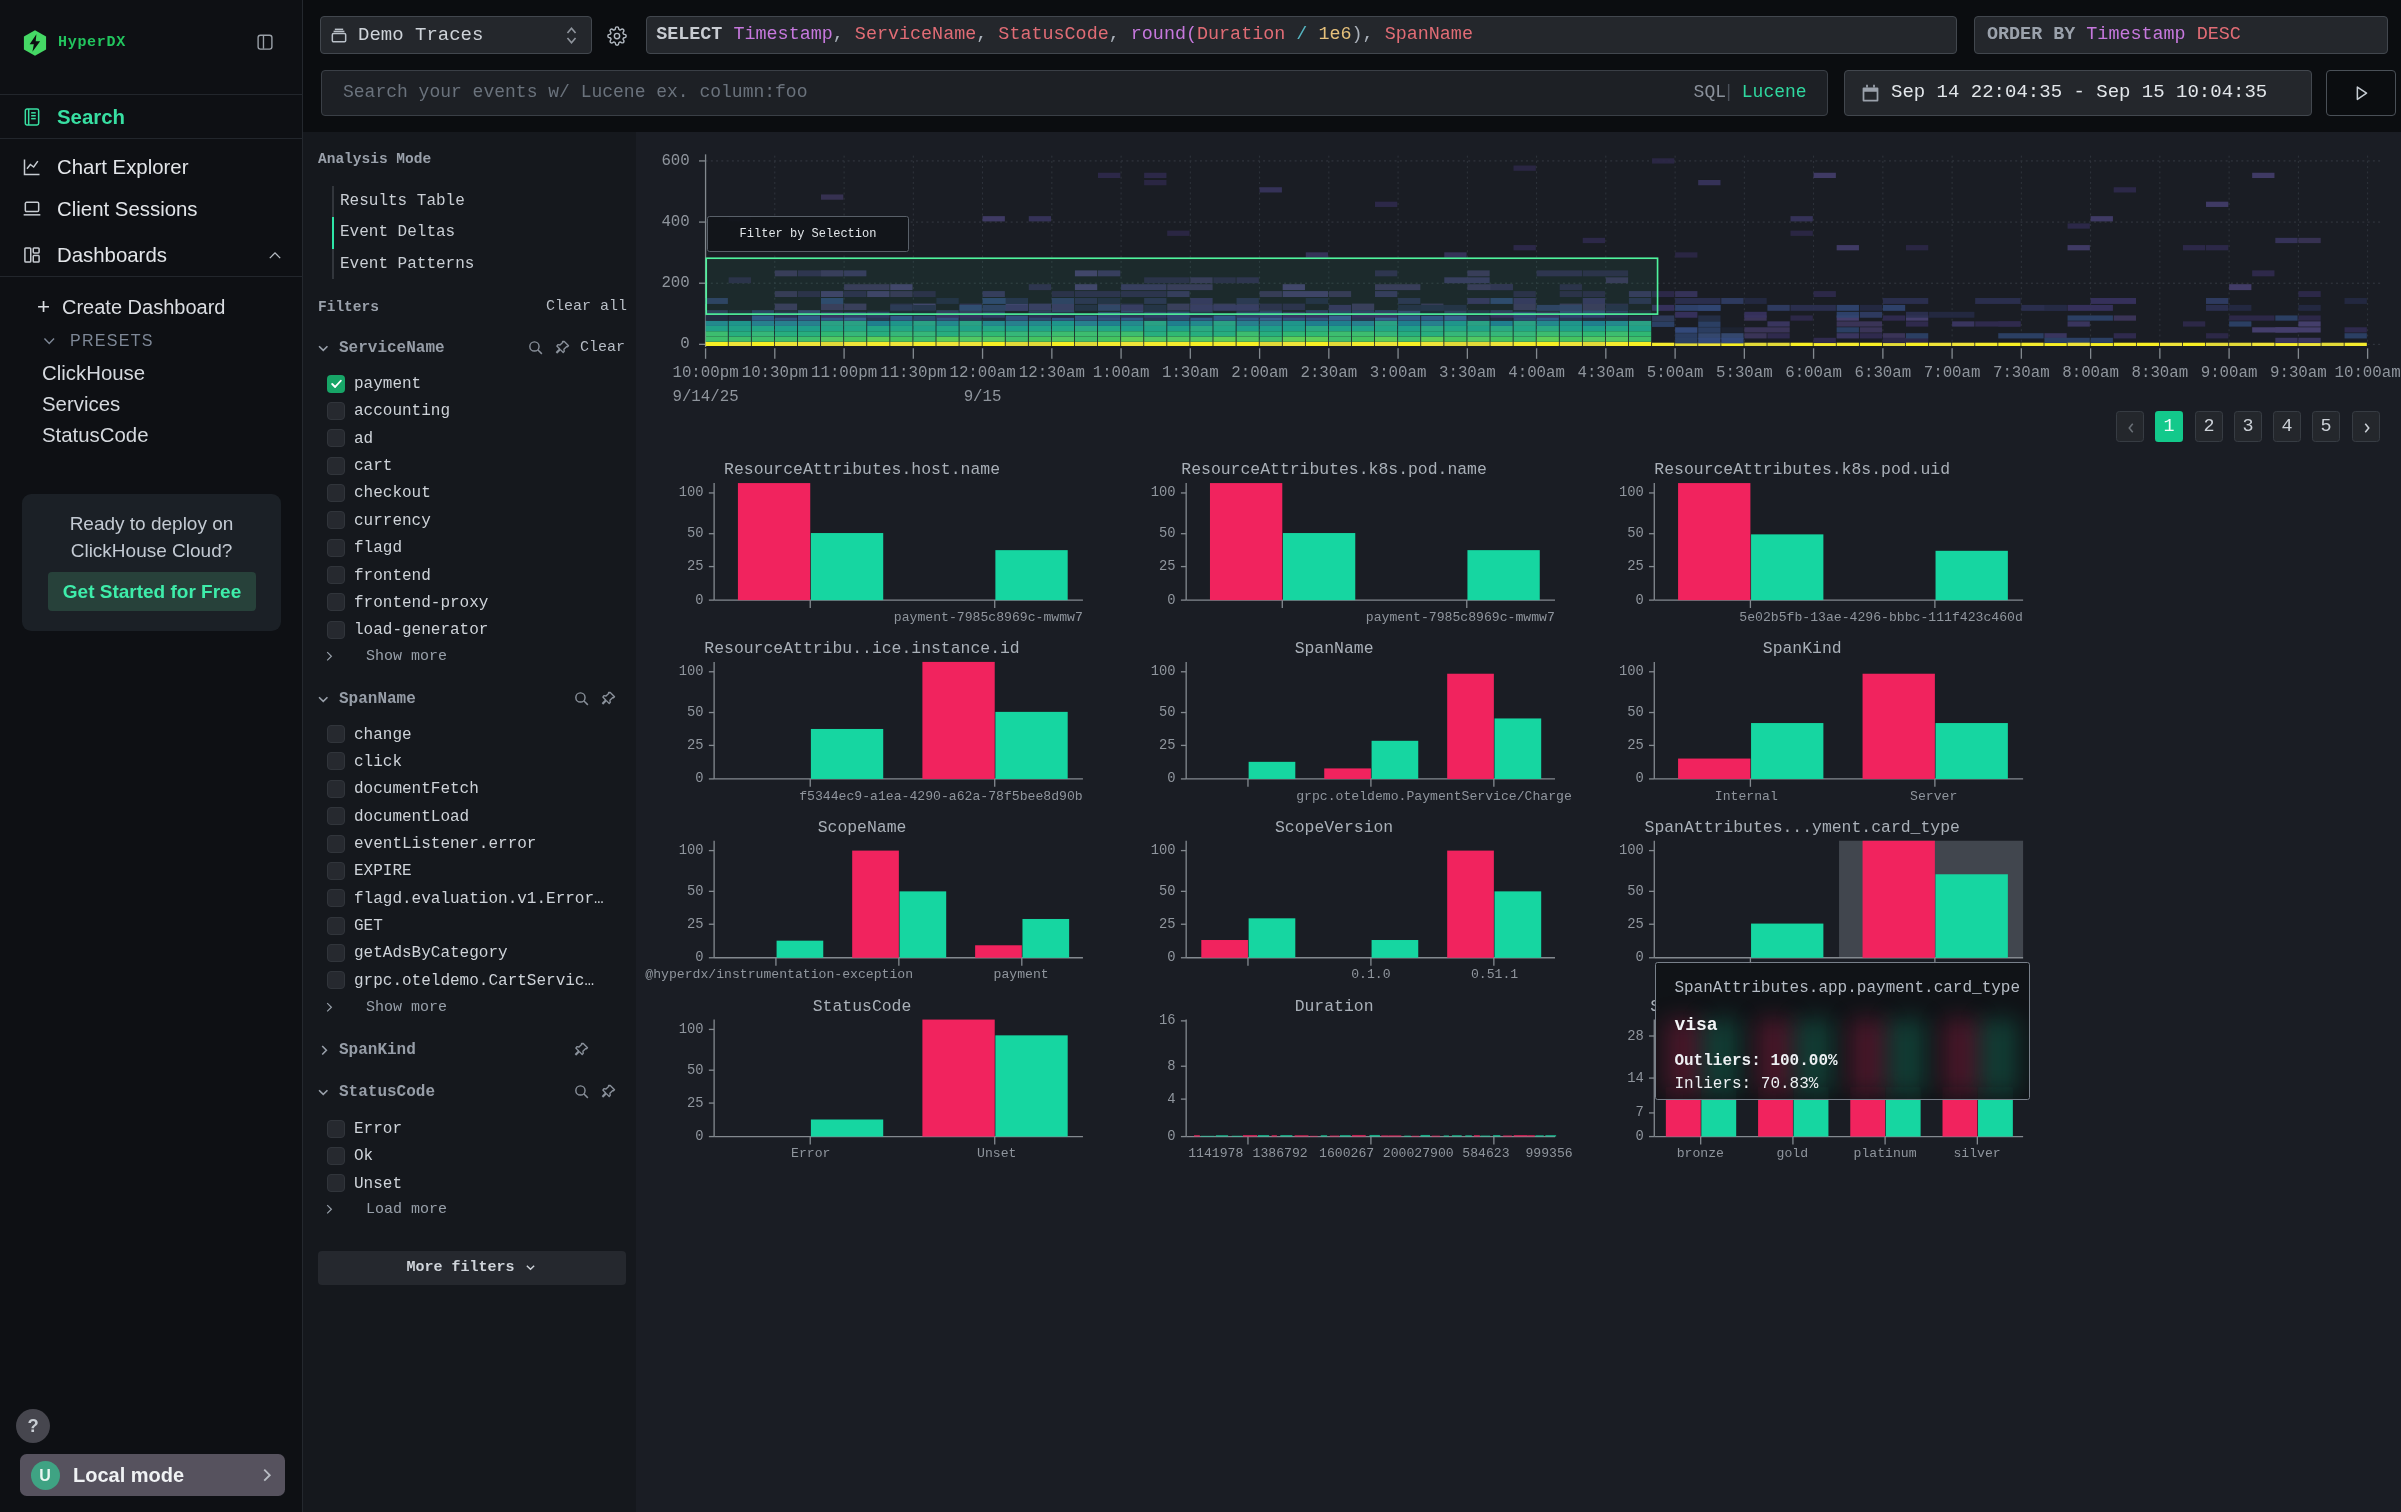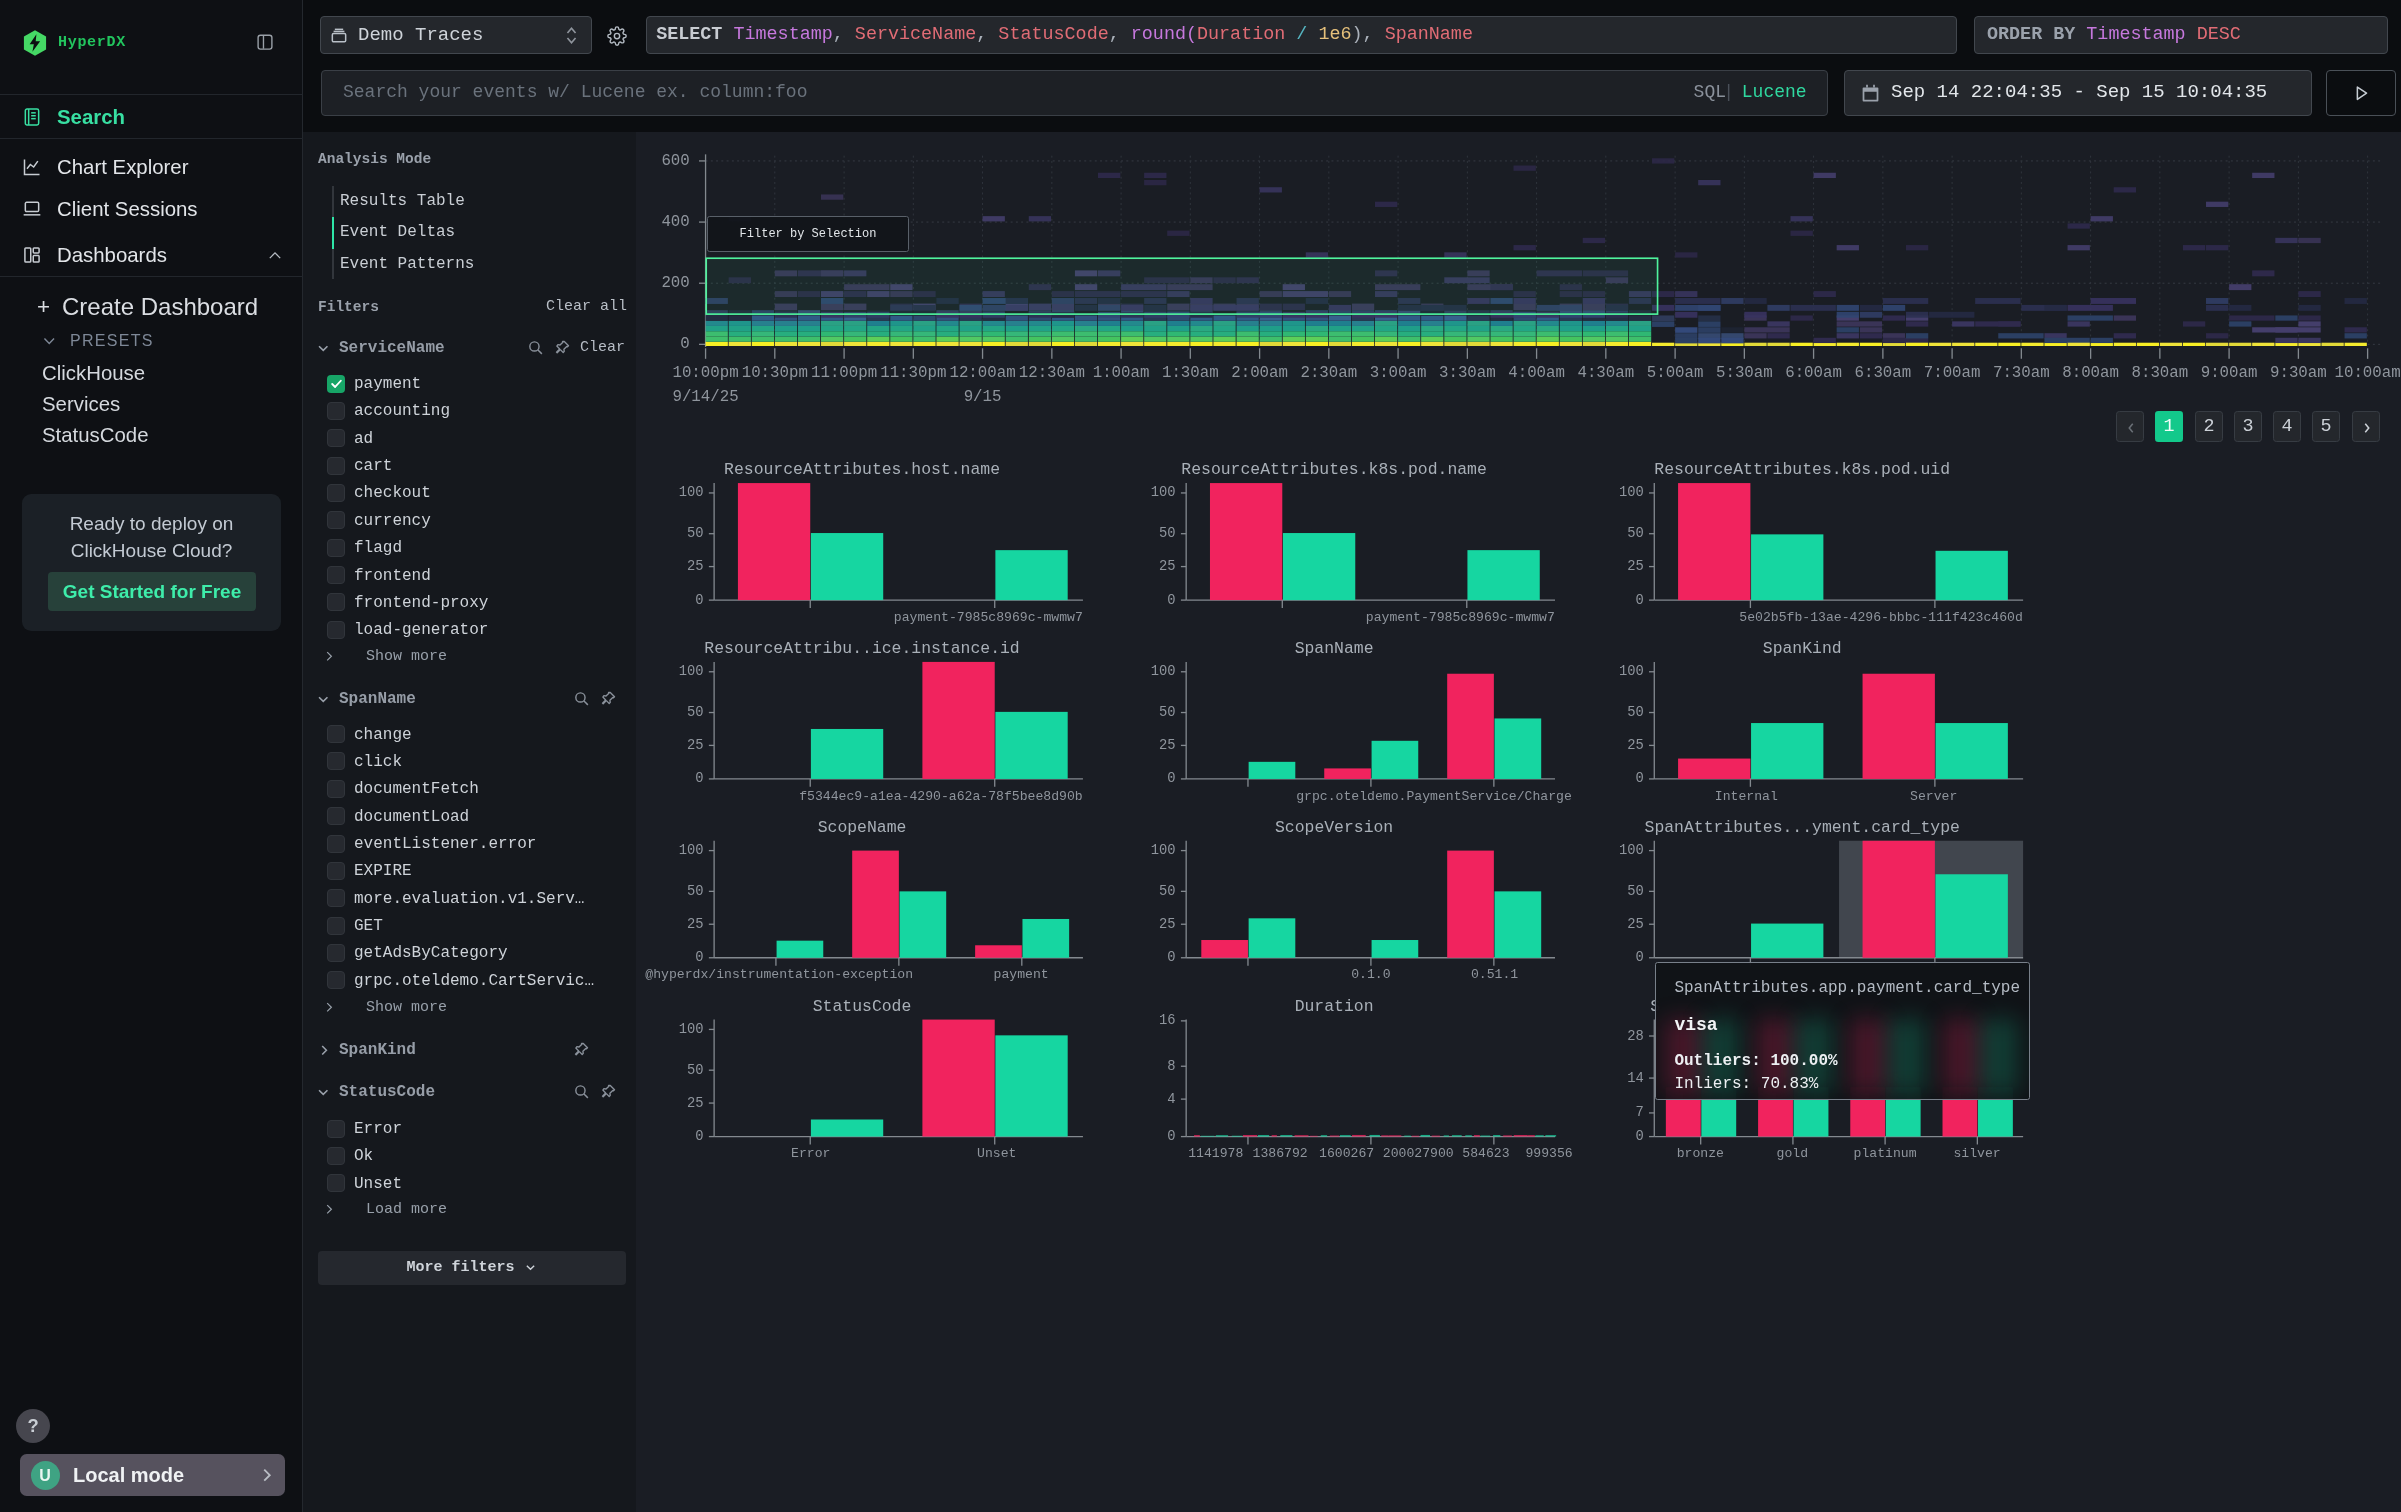--- a/index.html
+++ b/index.html
@@ -77,21 +77,21 @@
     <svg style="left:22px;top:245px;" width="20" height="20" viewBox="0 0 24 24" fill="none" stroke="#c7ccd2" stroke-width="1.8">
       <rect x="3.5" y="3.5" width="7" height="17" rx="1"></rect>
       <rect x="13.5" y="3.5" width="7" height="6" rx="1"></rect>
       <rect x="13.5" y="12.5" width="7" height="8" rx="1"></rect>
     </svg>
     <div style="position:absolute;left:57px;top:241px;width:197px;height:28px;line-height:28px;font-size:20.4px;color:#e2e5e9;font-family:'Liberation Sans',sans-serif;">Dashboards</div>
     <svg style="left:267px;top:249px;" width="16" height="13" viewBox="0 0 24 20" fill="none" stroke="#b6bcc3" stroke-width="2">
       <polyline points="4,14 12,6 20,14"></polyline>
     </svg>
     <div style="position:absolute;left:37px;top:293px;width:20px;height:28px;line-height:28px;font-size:22.4px;color:#dadde2;font-family:'Liberation Sans',sans-serif;font-weight:300;">+</div>
-    <div style="position:absolute;left:62px;top:293px;width:210px;height:28px;line-height:28px;font-size:24px;color:#dadde2;font-family:'Liberation Sans',sans-serif;">Create Dashboard</div>
+    <div style="position:absolute;left:62px;top:293px;width:210px;height:28px;line-height:28px;font-size:20px;color:#dadde2;font-family:'Liberation Sans',sans-serif;">Create Dashboard</div>
     <svg style="left:42px;top:335px;" width="14.5" height="12" viewBox="0 0 24 20" fill="none" stroke="#7e8897" stroke-width="2.4">
       <polyline points="4,6 12,14 20,6"></polyline>
     </svg>
     <div style="position:absolute;left:70px;top:327px;width:197px;height:28px;line-height:28px;font-size:16px;color:#7e8897;font-family:'Liberation Sans',sans-serif;letter-spacing:1.3px;">PRESETS</div>
     <div style="position:absolute;left:42px;top:359px;width:197px;height:28px;line-height:28px;font-size:20.4px;color:#d5d9de;font-family:'Liberation Sans',sans-serif;">ClickHouse</div>
     <div style="position:absolute;left:42px;top:390px;width:197px;height:28px;line-height:28px;font-size:20.4px;color:#d5d9de;font-family:'Liberation Sans',sans-serif;">Services</div>
     <div style="position:absolute;left:42px;top:421px;width:197px;height:28px;line-height:28px;font-size:20.4px;color:#d5d9de;font-family:'Liberation Sans',sans-serif;">StatusCode</div>
     <div style="position:absolute;left:22px;top:494px;width:259px;height:137px;background:#1b2026;border-radius:9.2px;">
       <div style="position:absolute;left:0px;top:14.5px;width:259px;height:29px;line-height:29px;font-size:19px;color:#c3cad3;text-align:center;font-family:'Liberation Sans',sans-serif;">Ready to deploy on</div>
       <div style="position:absolute;left:0px;top:42px;width:259px;height:29px;line-height:29px;font-size:19px;color:#c3cad3;text-align:center;font-family:'Liberation Sans',sans-serif;">ClickHouse Cloud?</div>
@@ -172,21 +172,21 @@
     <div style="position:absolute;left:51px;top:616px;width:263px;height:28px;line-height:28px;font-size:16px;color:#ced3d9;white-space:nowrap;overflow:hidden;">click</div>
     <div style="position:absolute;left:24px;top:648px;width:18.4px;height:18.4px;background:#26292f;border:0.7px solid #31353b;border-radius:4px;"></div>
     <div style="position:absolute;left:51px;top:643px;width:263px;height:28px;line-height:28px;font-size:16px;color:#ced3d9;white-space:nowrap;overflow:hidden;">documentFetch</div>
     <div style="position:absolute;left:24px;top:675px;width:18.4px;height:18.4px;background:#26292f;border:0.7px solid #31353b;border-radius:4px;"></div>
     <div style="position:absolute;left:51px;top:671px;width:263px;height:28px;line-height:28px;font-size:16px;color:#ced3d9;white-space:nowrap;overflow:hidden;">documentLoad</div>
     <div style="position:absolute;left:24px;top:703px;width:18.4px;height:18.4px;background:#26292f;border:0.7px solid #31353b;border-radius:4px;"></div>
     <div style="position:absolute;left:51px;top:698px;width:263px;height:28px;line-height:28px;font-size:16px;color:#ced3d9;white-space:nowrap;overflow:hidden;">eventListener.error</div>
     <div style="position:absolute;left:24px;top:730px;width:18.4px;height:18.4px;background:#26292f;border:0.7px solid #31353b;border-radius:4px;"></div>
     <div style="position:absolute;left:51px;top:725px;width:263px;height:28px;line-height:28px;font-size:16px;color:#ced3d9;white-space:nowrap;overflow:hidden;">EXPIRE</div>
     <div style="position:absolute;left:24px;top:757px;width:18.4px;height:18.4px;background:#26292f;border:0.7px solid #31353b;border-radius:4px;"></div>
-    <div style="position:absolute;left:51px;top:753px;width:263px;height:28px;line-height:28px;font-size:16px;color:#ced3d9;white-space:nowrap;overflow:hidden;">more.evaluation.v1.Serv…</div>
+    <div style="position:absolute;left:51px;top:753px;width:263px;height:28px;line-height:28px;font-size:16px;color:#ced3d9;white-space:nowrap;overflow:hidden;">flagd.evaluation.v1.Error…</div>
     <div style="position:absolute;left:24px;top:785px;width:18.4px;height:18.4px;background:#26292f;border:0.7px solid #31353b;border-radius:4px;"></div>
     <div style="position:absolute;left:51px;top:780px;width:263px;height:28px;line-height:28px;font-size:16px;color:#ced3d9;white-space:nowrap;overflow:hidden;">GET</div>
     <div style="position:absolute;left:24px;top:812px;width:18.4px;height:18.4px;background:#26292f;border:0.7px solid #31353b;border-radius:4px;"></div>
     <div style="position:absolute;left:51px;top:807px;width:263px;height:28px;line-height:28px;font-size:16px;color:#ced3d9;white-space:nowrap;overflow:hidden;">getAdsByCategory</div>
     <div style="position:absolute;left:24px;top:839px;width:18.4px;height:18.4px;background:#26292f;border:0.7px solid #31353b;border-radius:4px;"></div>
     <div style="position:absolute;left:51px;top:835px;width:263px;height:28px;line-height:28px;font-size:16px;color:#ced3d9;white-space:nowrap;overflow:hidden;">grpc.oteldemo.CartServic…</div>
     <svg style="position:absolute;left:20px;top:868px;" width="12" height="14.5" viewBox="0 0 20 24" fill="none" stroke="#98a0aa" stroke-width="2">
       <polyline points="7,5 14,12 7,19"></polyline>
     </svg>
     <div style="position:absolute;left:63px;top:863px;width:164px;height:26px;line-height:26px;font-size:15px;color:#98a0aa;">Show more</div>

